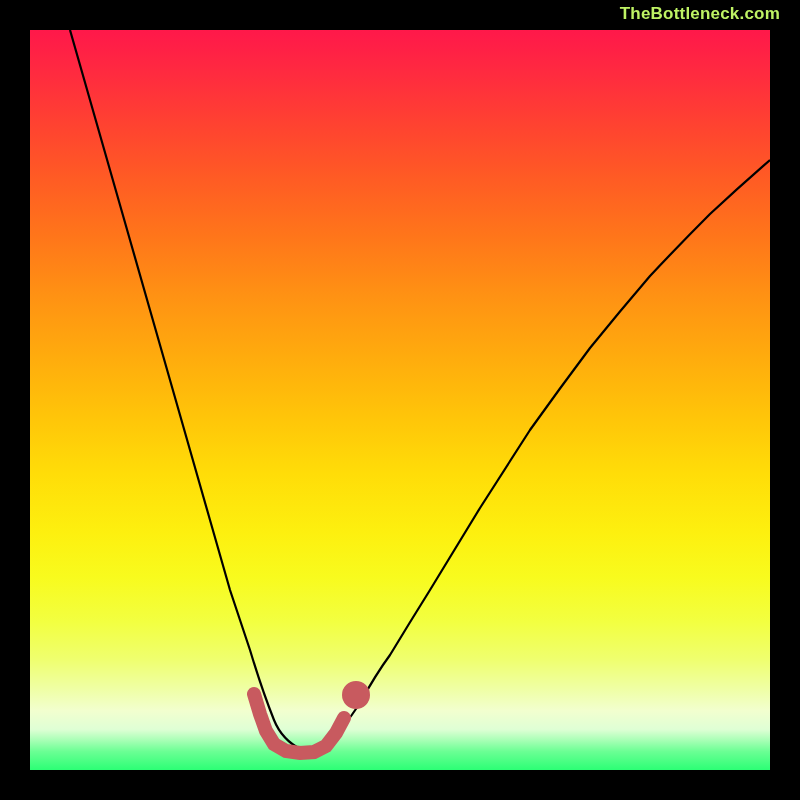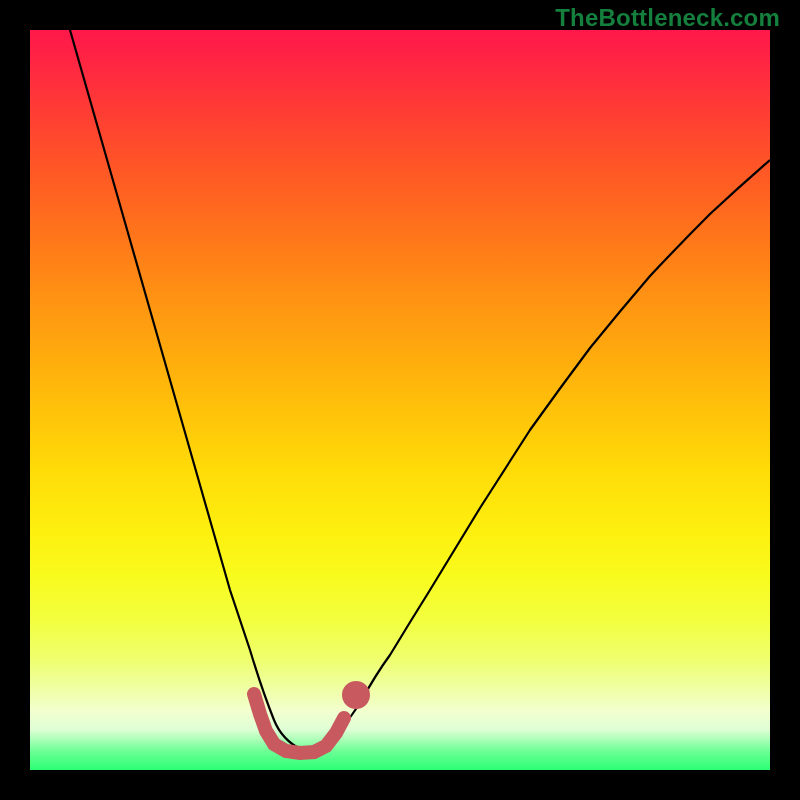--- a/index.html
+++ b/index.html
@@ -37,23 +37,23 @@
       #a7ffb5 96%,
       #6bff94 97.5%,
       #2cff75 100%
     );
   }
   .watermark {
     position: absolute;
     top: 4px;
     right: 20px;
     font-family: Arial, Helvetica, sans-serif;
-    font-size: 24px;
+    font-size: 17px;
     font-weight: bold;
-    color: #15803d;
+    color: #bef264;
     letter-spacing: 0.2px;
   }
   svg.curve {
     position: absolute;
     left: 0;
     top: 0;
     width: 740px;
     height: 740px;
   }
 </style>

